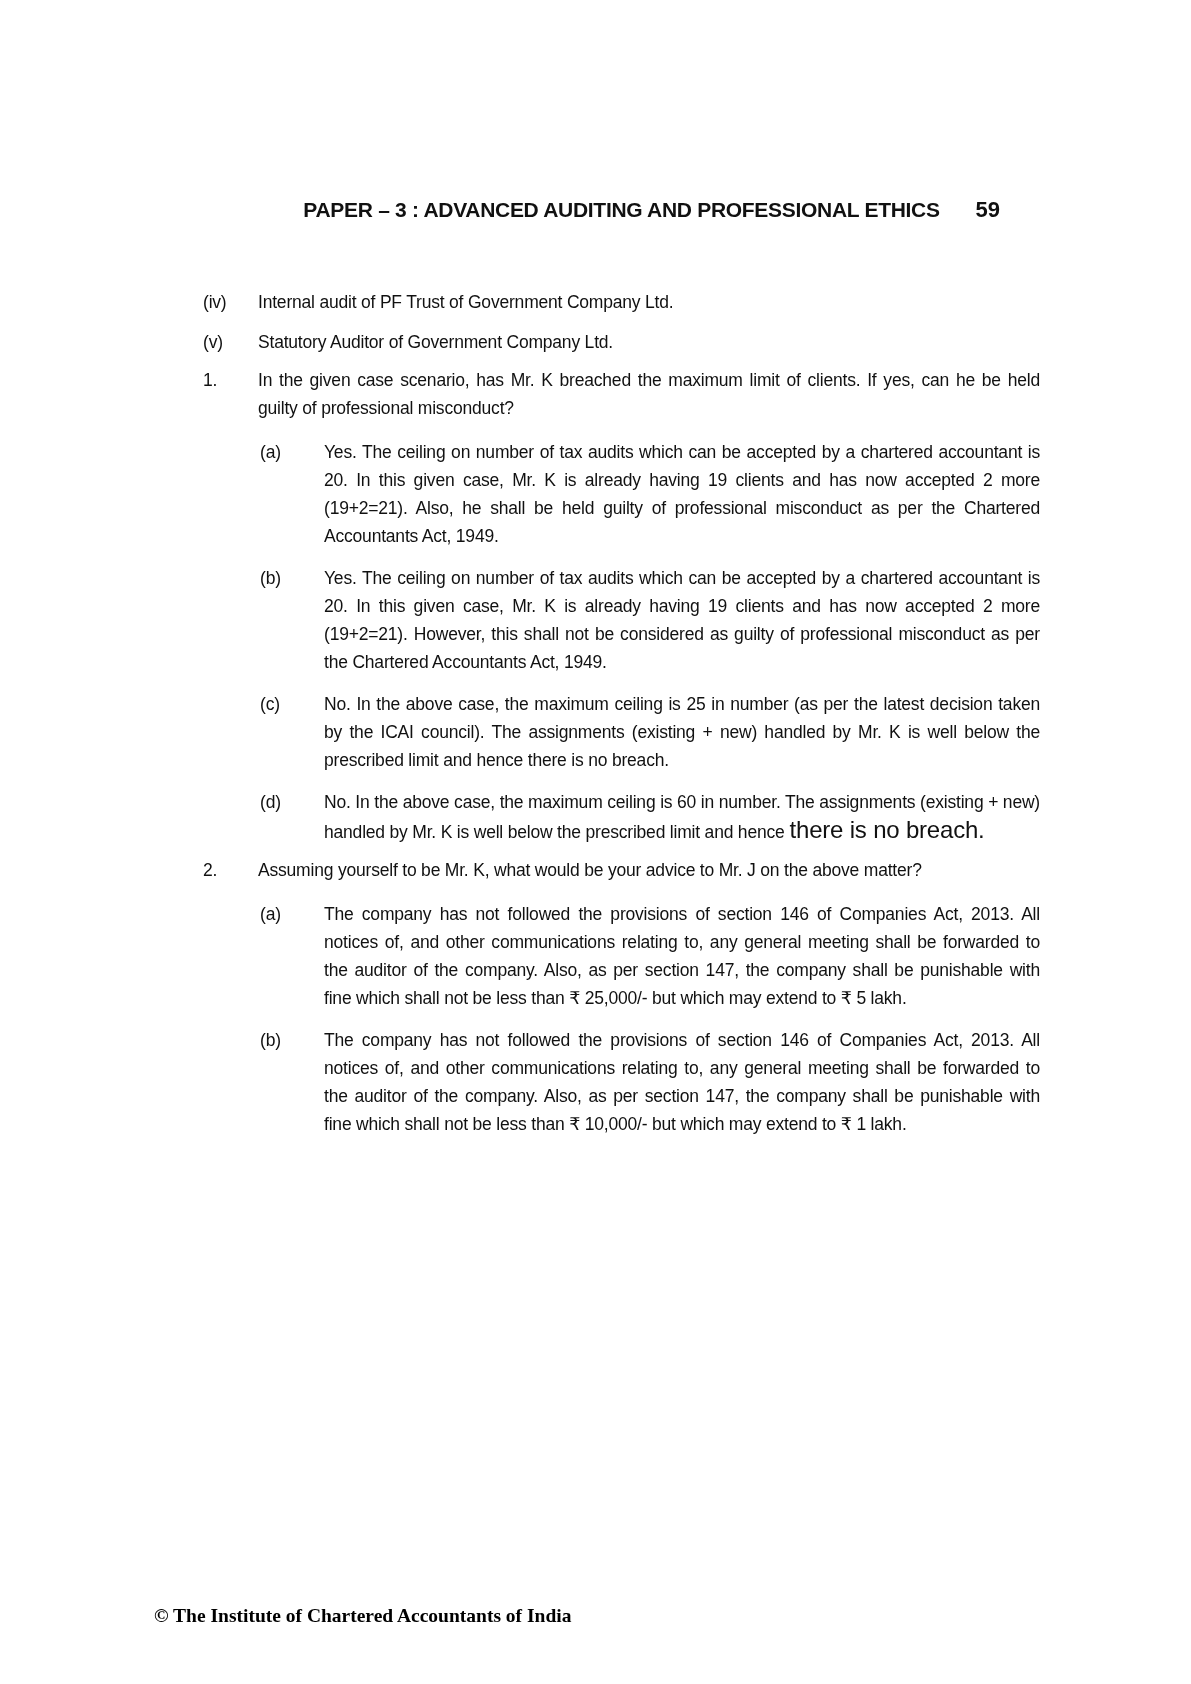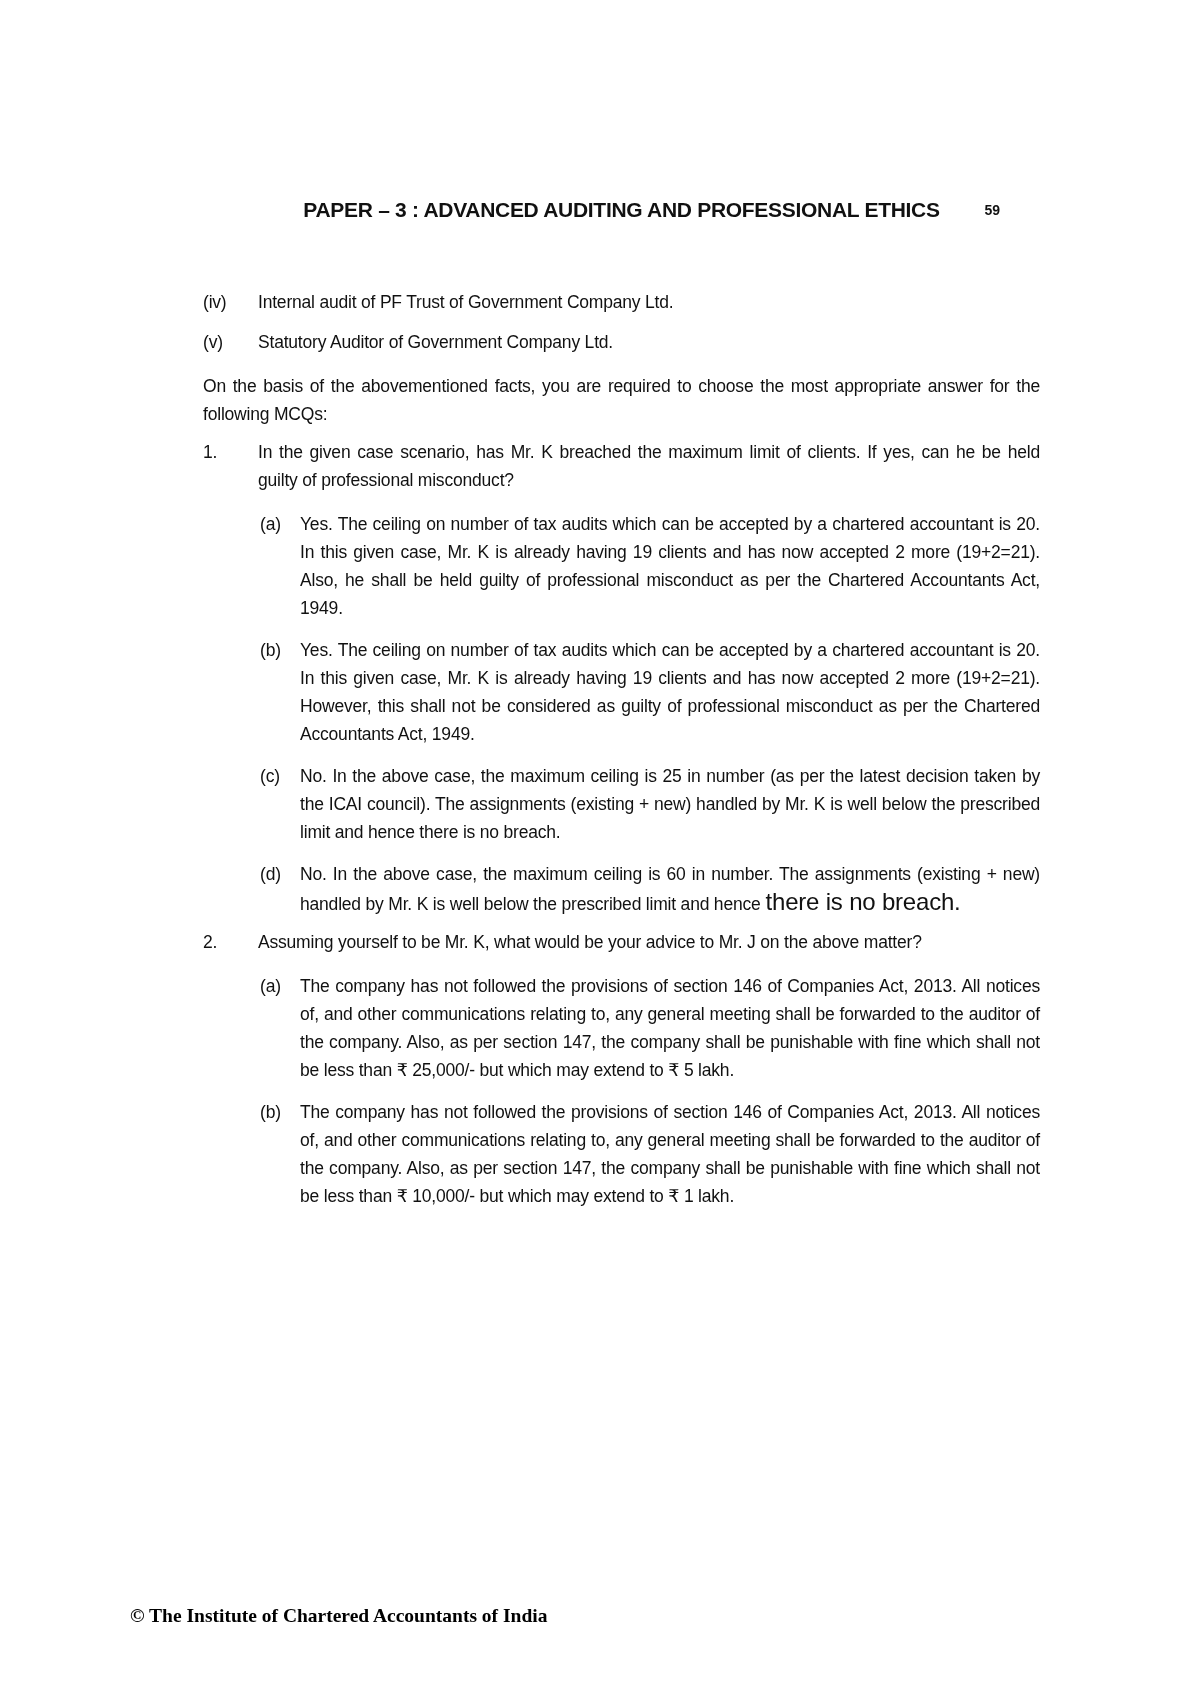--- a/index.html
+++ b/index.html
@@ -29,21 +29,21 @@
     font-weight: bold;
     font-size: 21px;
     letter-spacing: -0.3px;
     white-space: nowrap;
   }
   .doc-pageno {
     position: absolute;
     right: 40px;
     top: 0;
     font-weight: bold;
-    font-size: 14px;
+    font-size: 22px;
   }
   .body-text {
     font-size: 17.5px;
     line-height: 28px;
     letter-spacing: -0.2px;
   }
   .li1 {
     display: flex;
     margin-top: 12px;
   }
@@ -61,30 +61,30 @@
   .question { margin-top: 10px; }
   .q-row { display: flex; }
   .q-row .marker { flex: 0 0 55px; }
   .q-row .q-body { flex: 1; text-align: justify; }
   .opt {
     display: flex;
     margin-left: 57px;
     margin-top: 14px;
   }
   .opt .marker { flex: 0 0 40px; }
-  .opt .opt-body { flex: 1; text-align: justify; }
+  .opt .opt-body { flex: 1; text-align: justify; margin-left: 24px; }
   .q1-opts-first, .q2-opts-first { margin-top: 16px; }
   .emph-larger {
     font-size: 24px;
     letter-spacing: -0.2px;
     margin-left: 5px;
   }
   .doc-footer {
     position: absolute;
-    left: 130px;
+    left: 154px;
     top: 1605px;
     font-family: "Liberation Serif", "DejaVu Serif", serif;
     font-weight: bold;
     font-size: 19.5px;
     color: #000000;
   }
 </style>
 </head>
 <body>
 
@@ -98,21 +98,20 @@
   <div class="li1 intro-first body-text">
     <span class="marker">(iv)</span>
     <span class="li-body">Internal audit of PF Trust of Government Company Ltd.</span>
   </div>
 
   <div class="li1 body-text">
     <span class="marker">(v)</span>
     <span class="li-body">Statutory Auditor of Government Company Ltd.</span>
   </div>
 
-  <div class="para body-text">On the basis of the abovementioned facts, you are required to choose the most appropriate answer for the following MCQs:</div>
 
 
   <div class="question body-text">
     <div class="q-row">
       <span class="marker">1.</span>
       <span class="q-body">In the given case scenario, has Mr. K breached the maximum limit of clients. If yes, can he be held guilty of professional misconduct?</span>
     </div>
 
     <div class="opt q1-opts-first">
       <span class="marker">(a)</span>

